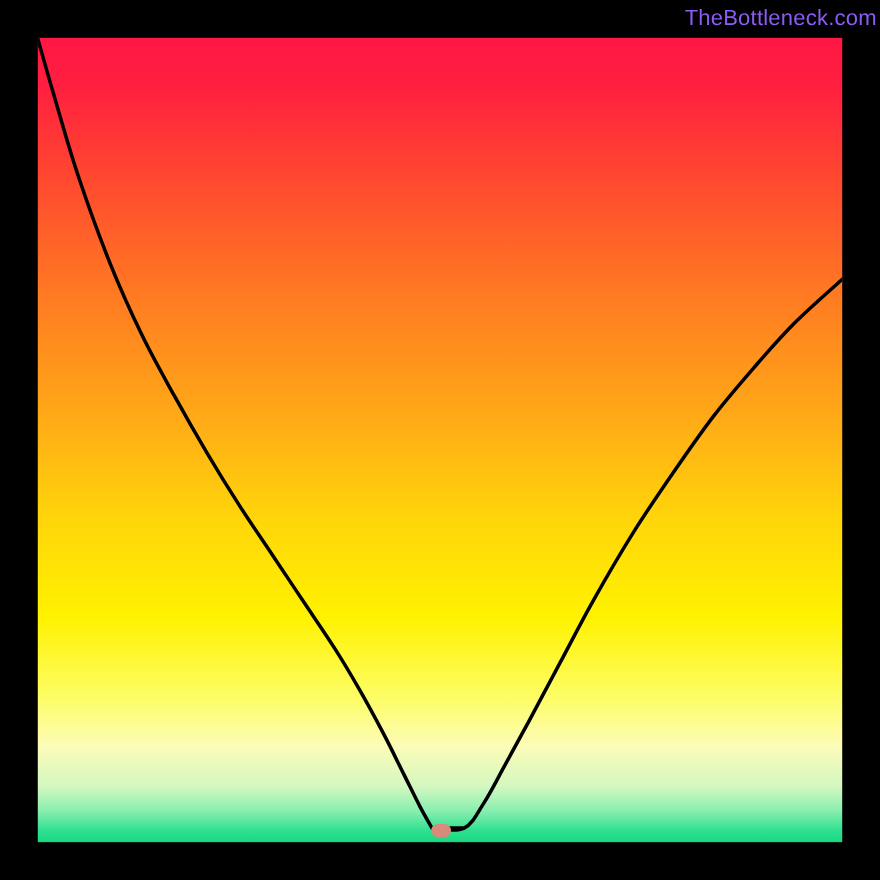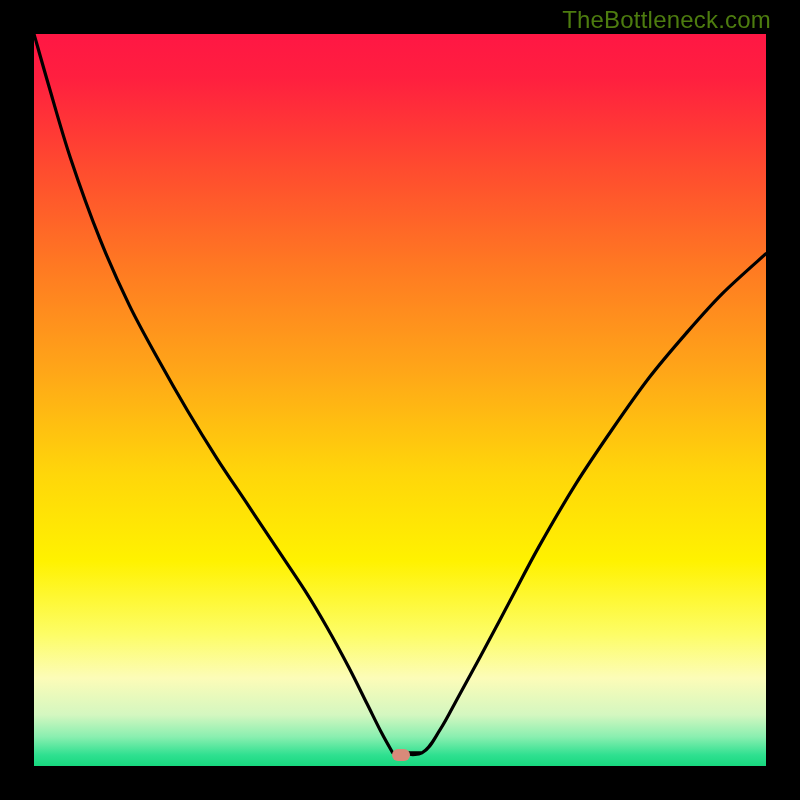--- a/index.html
+++ b/index.html
@@ -43,23 +43,23 @@
     position: absolute;
     width: 18px;
     height: 12px;
     background: #d98a7a;
     border-radius: 6px;
     transform: translate(-50%, -50%);
   }
   .watermark {
     position: absolute;
     top: 6px;
-    right: 29px;
-    color: #4d7c0f;
-    font-size: 24px;
+    right: 3px;
+    color: #8b5cf6;
+    font-size: 20px;
     font-weight: 500;
     font-family: Arial, sans-serif;
     letter-spacing: 0.2px;
   }
 </style>
 </head>
 <body>
 
 <div class="chart-container">
 

